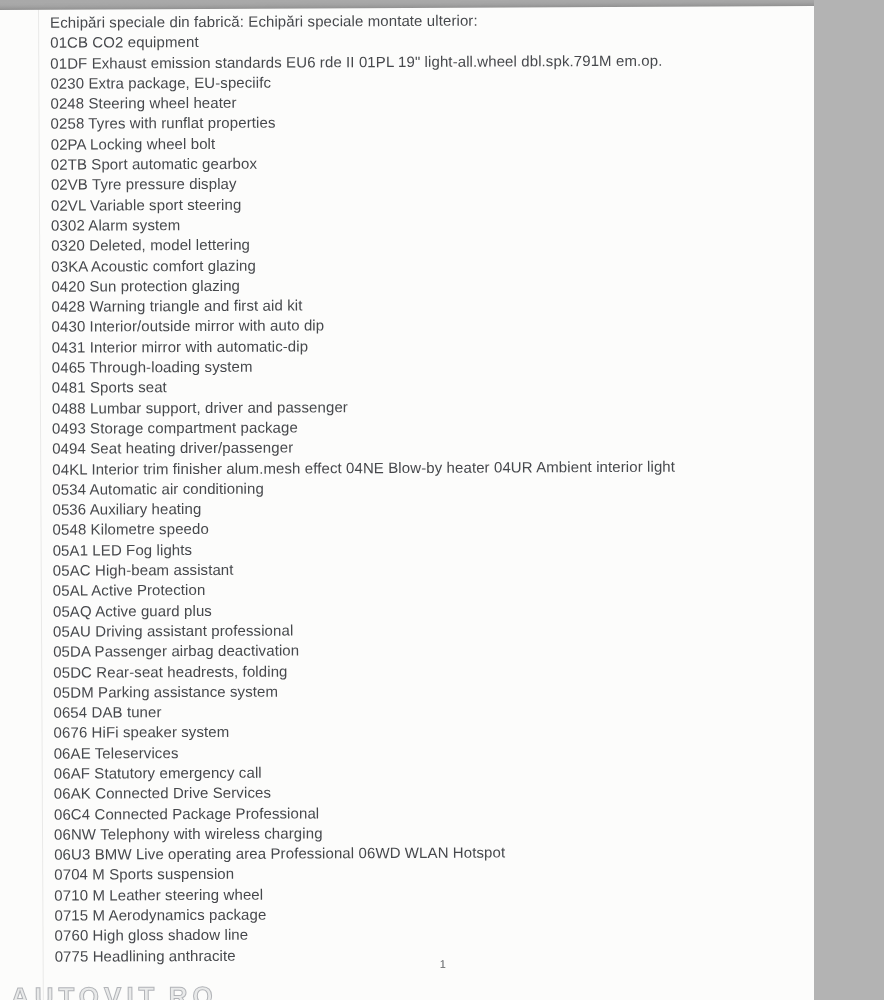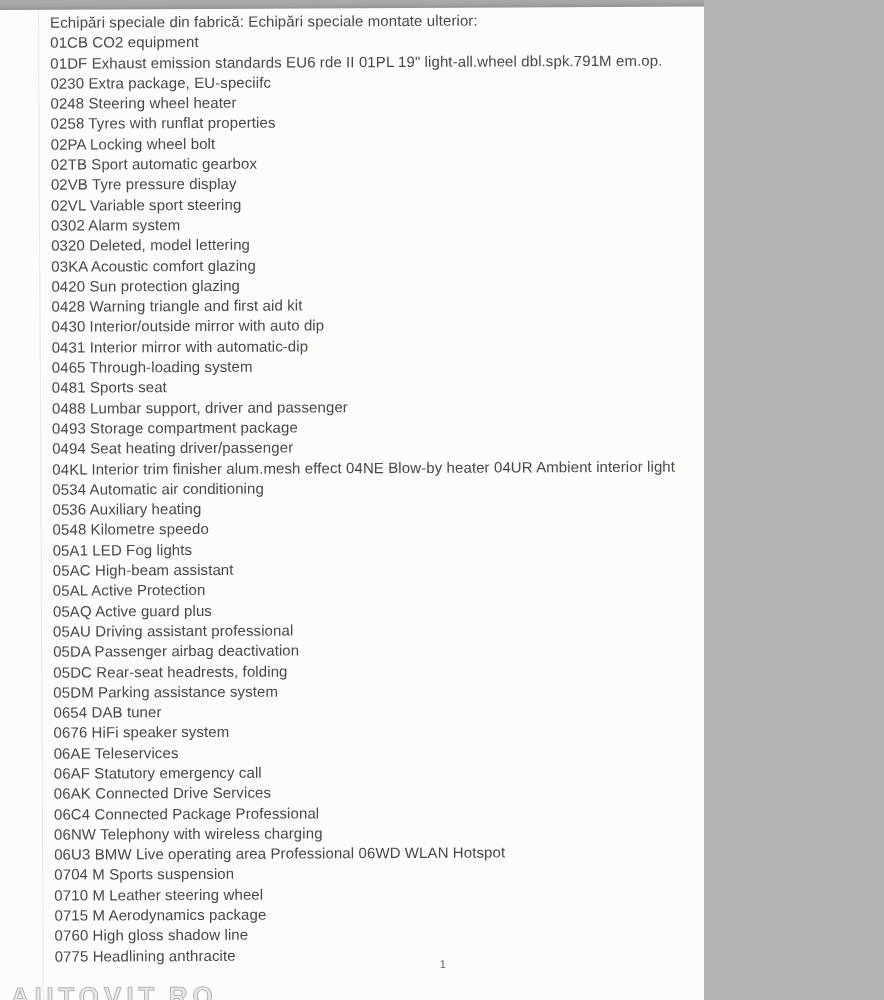--- a/index.html
+++ b/index.html
@@ -4,21 +4,21 @@
 <style>
   * { margin: 0; padding: 0; box-sizing: border-box; }
   html, body { width: 884px; height: 1000px; }
   body {
     background: #b3b3b3;
     overflow: hidden;
     font-family: "Liberation Sans", sans-serif;
   }
   .canvas {
     position: relative;
-    width: 704px;
+    width: 814px;
     height: 1000px;
     overflow: hidden;
     background: linear-gradient(180deg, #a9a9a9 0%, #bdbdbd 40%, #c6c6c6 100%);
   }
   .page {
     position: absolute;
     left: -8px;
     top: 10px;
     width: 886px;
     height: 1040px;

